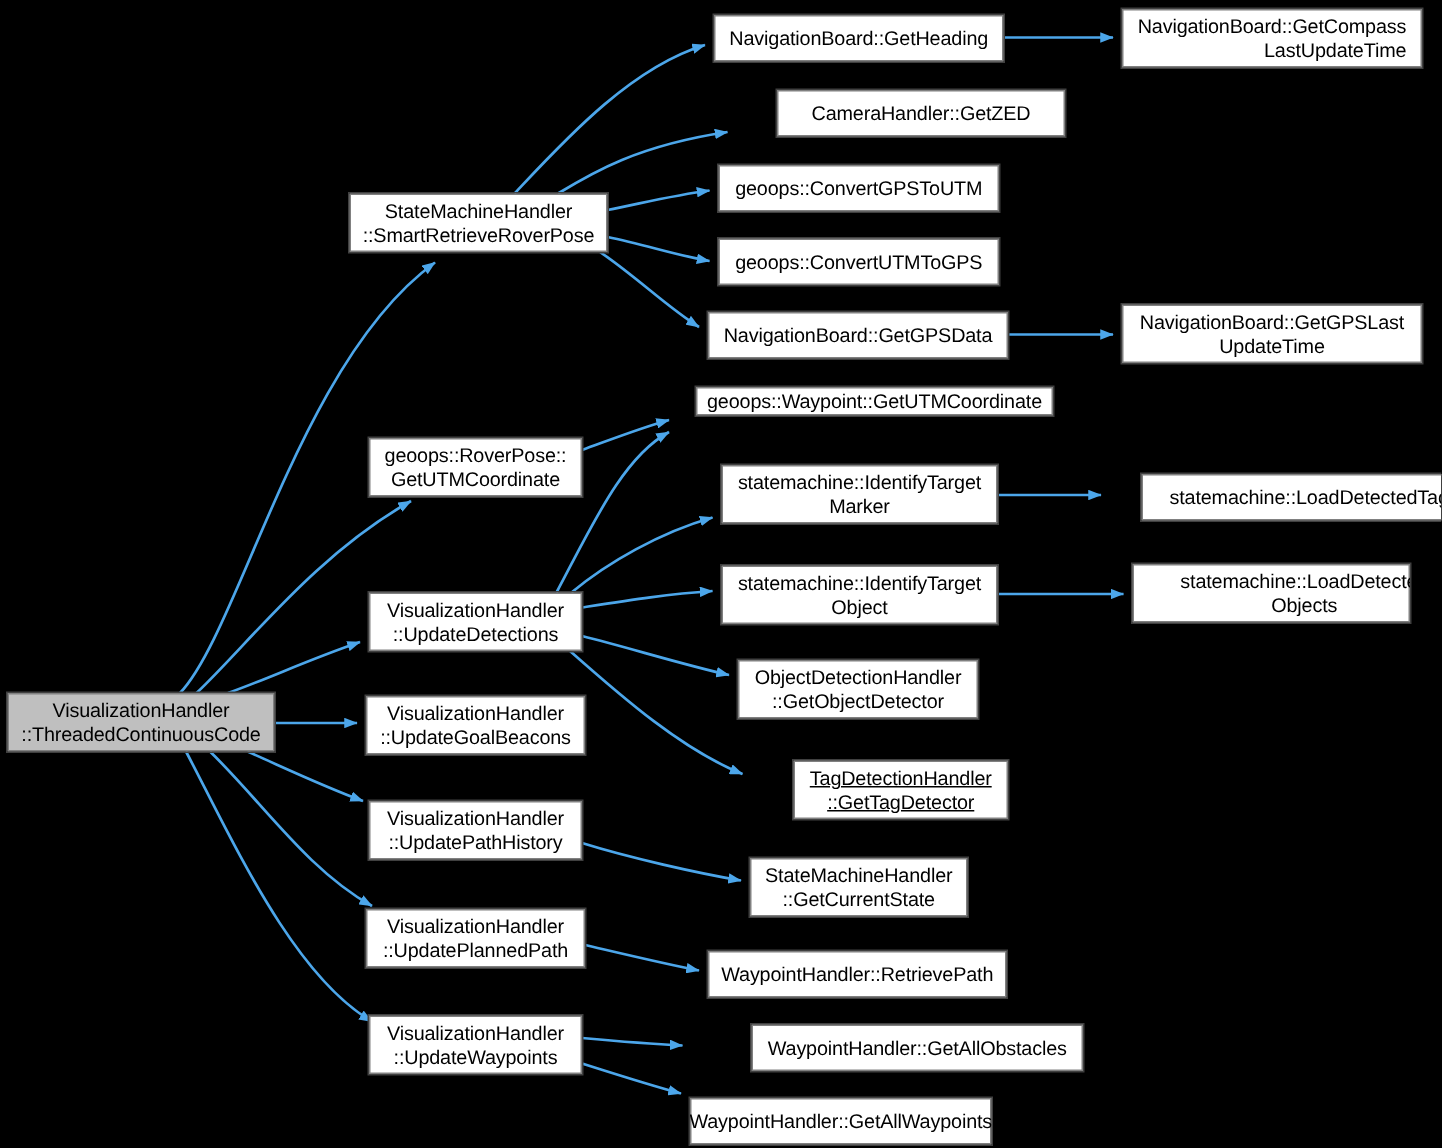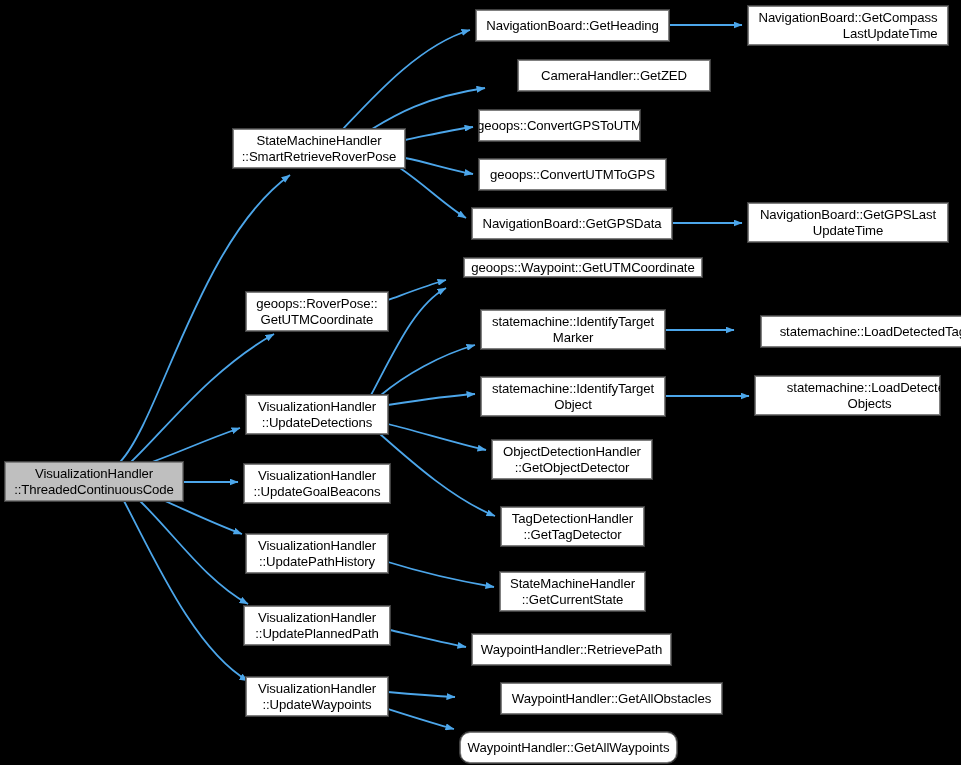--- a/index.html
+++ b/index.html
@@ -98,37 +98,37 @@
       <div class="node" style="left: 244px; top: 464px; width: 146px; height: 39px;">VisualizationHandler
 ::UpdateGoalBeacons</div>
       <div class="node" style="left: 246px; top: 534px; width: 142px; height: 39px;">VisualizationHandler
 ::UpdatePathHistory</div>
       <div class="node" style="left: 244px; top: 606px; width: 146px; height: 39px;">VisualizationHandler
 ::UpdatePlannedPath</div>
       <div class="node" style="left: 246px; top: 677px; width: 142px; height: 39px;">VisualizationHandler
 ::UpdateWaypoints</div>
       <div class="node" style="left: 476px; top: 10px; width: 193px; height: 31px;">NavigationBoard::GetHeading</div>
       <div class="node" style="left: 491px; top: 60px; width: 192px; height: 31px; margin-left: 27px;">CameraHandler::GetZED</div>
-      <div class="node" style="left: 479px; top: 110px; width: 161px; height: 31px;">geoops::ConvertGPSToUTM</div>
+      <div class="node" style="left: 479px; top: 110px; width: 187px; height: 31px;">geoops::ConvertGPSToUTM</div>
       <div class="node" style="left: 479px; top: 159px; width: 187px; height: 31px;">geoops::ConvertUTMToGPS</div>
       <div class="node" style="left: 472px; top: 208px; width: 200px; height: 31px;">NavigationBoard::GetGPSData</div>
       <div class="node" style="left: 464px; top: 258px; width: 238px; height: 19px;">geoops::Waypoint::GetUTMCoordinate</div>
       <div class="node" style="left: 481px; top: 310px; width: 184px; height: 39px;">statemachine::IdentifyTarget
 Marker</div>
       <div class="node" style="left: 481px; top: 377px; width: 184px; height: 39px;">statemachine::IdentifyTarget
 Object</div>
       <div class="node" style="left: 492px; top: 440px; width: 160px; height: 39px;">ObjectDetectionHandler
 ::GetObjectDetector</div>
-      <div class="node" style="left: 501px; top: 507px; width: 143px; height: 39px;">TagDetectionHandler
+      <div class="node" style="left: 529px; top: 507px; width: 143px; height: 39px; text-decoration: underline;">TagDetectionHandler
 ::GetTagDetector</div>
       <div class="node" style="left: 500px; top: 572px; width: 145px; height: 39px;">StateMachineHandler
 ::GetCurrentState</div>
       <div class="node" style="left: 472px; top: 634px; width: 199px; height: 31px;">WaypointHandler::RetrievePath</div>
       <div class="node" style="left: 461px; top: 683px; width: 221px; height: 31px; margin-left: 40px;">WaypointHandler::GetAllObstacles</div>
-      <div class="node" style="left: 460px; top: 732px; width: 217px; height: 31px; border-radius: 10px;">WaypointHandler::GetAllWaypoints</div>
+      <div class="node" style="left: 460px; top: 732px; width: 201px; height: 31px;">WaypointHandler::GetAllWaypoints</div>
       <div class="node" style="left: 748px; top: 6px; width: 200px; height: 39px; text-align: right;">NavigationBoard::GetCompass
 LastUpdateTime</div>
       <div class="node" style="left: 748px; top: 203px; width: 200px; height: 39px;">NavigationBoard::GetGPSLast
 UpdateTime</div>
       <div class="node" style="left: 741px; top: 316px; width: 230px; height: 31px; margin-left: 20px;">statemachine::LoadDetectedTags</div>
       <div class="node" style="left: 755px; top: 376px; width: 185px; height: 39px; padding-left: 44px;">statemachine::LoadDetected
 Objects</div>
     </div>
 
 </div>

